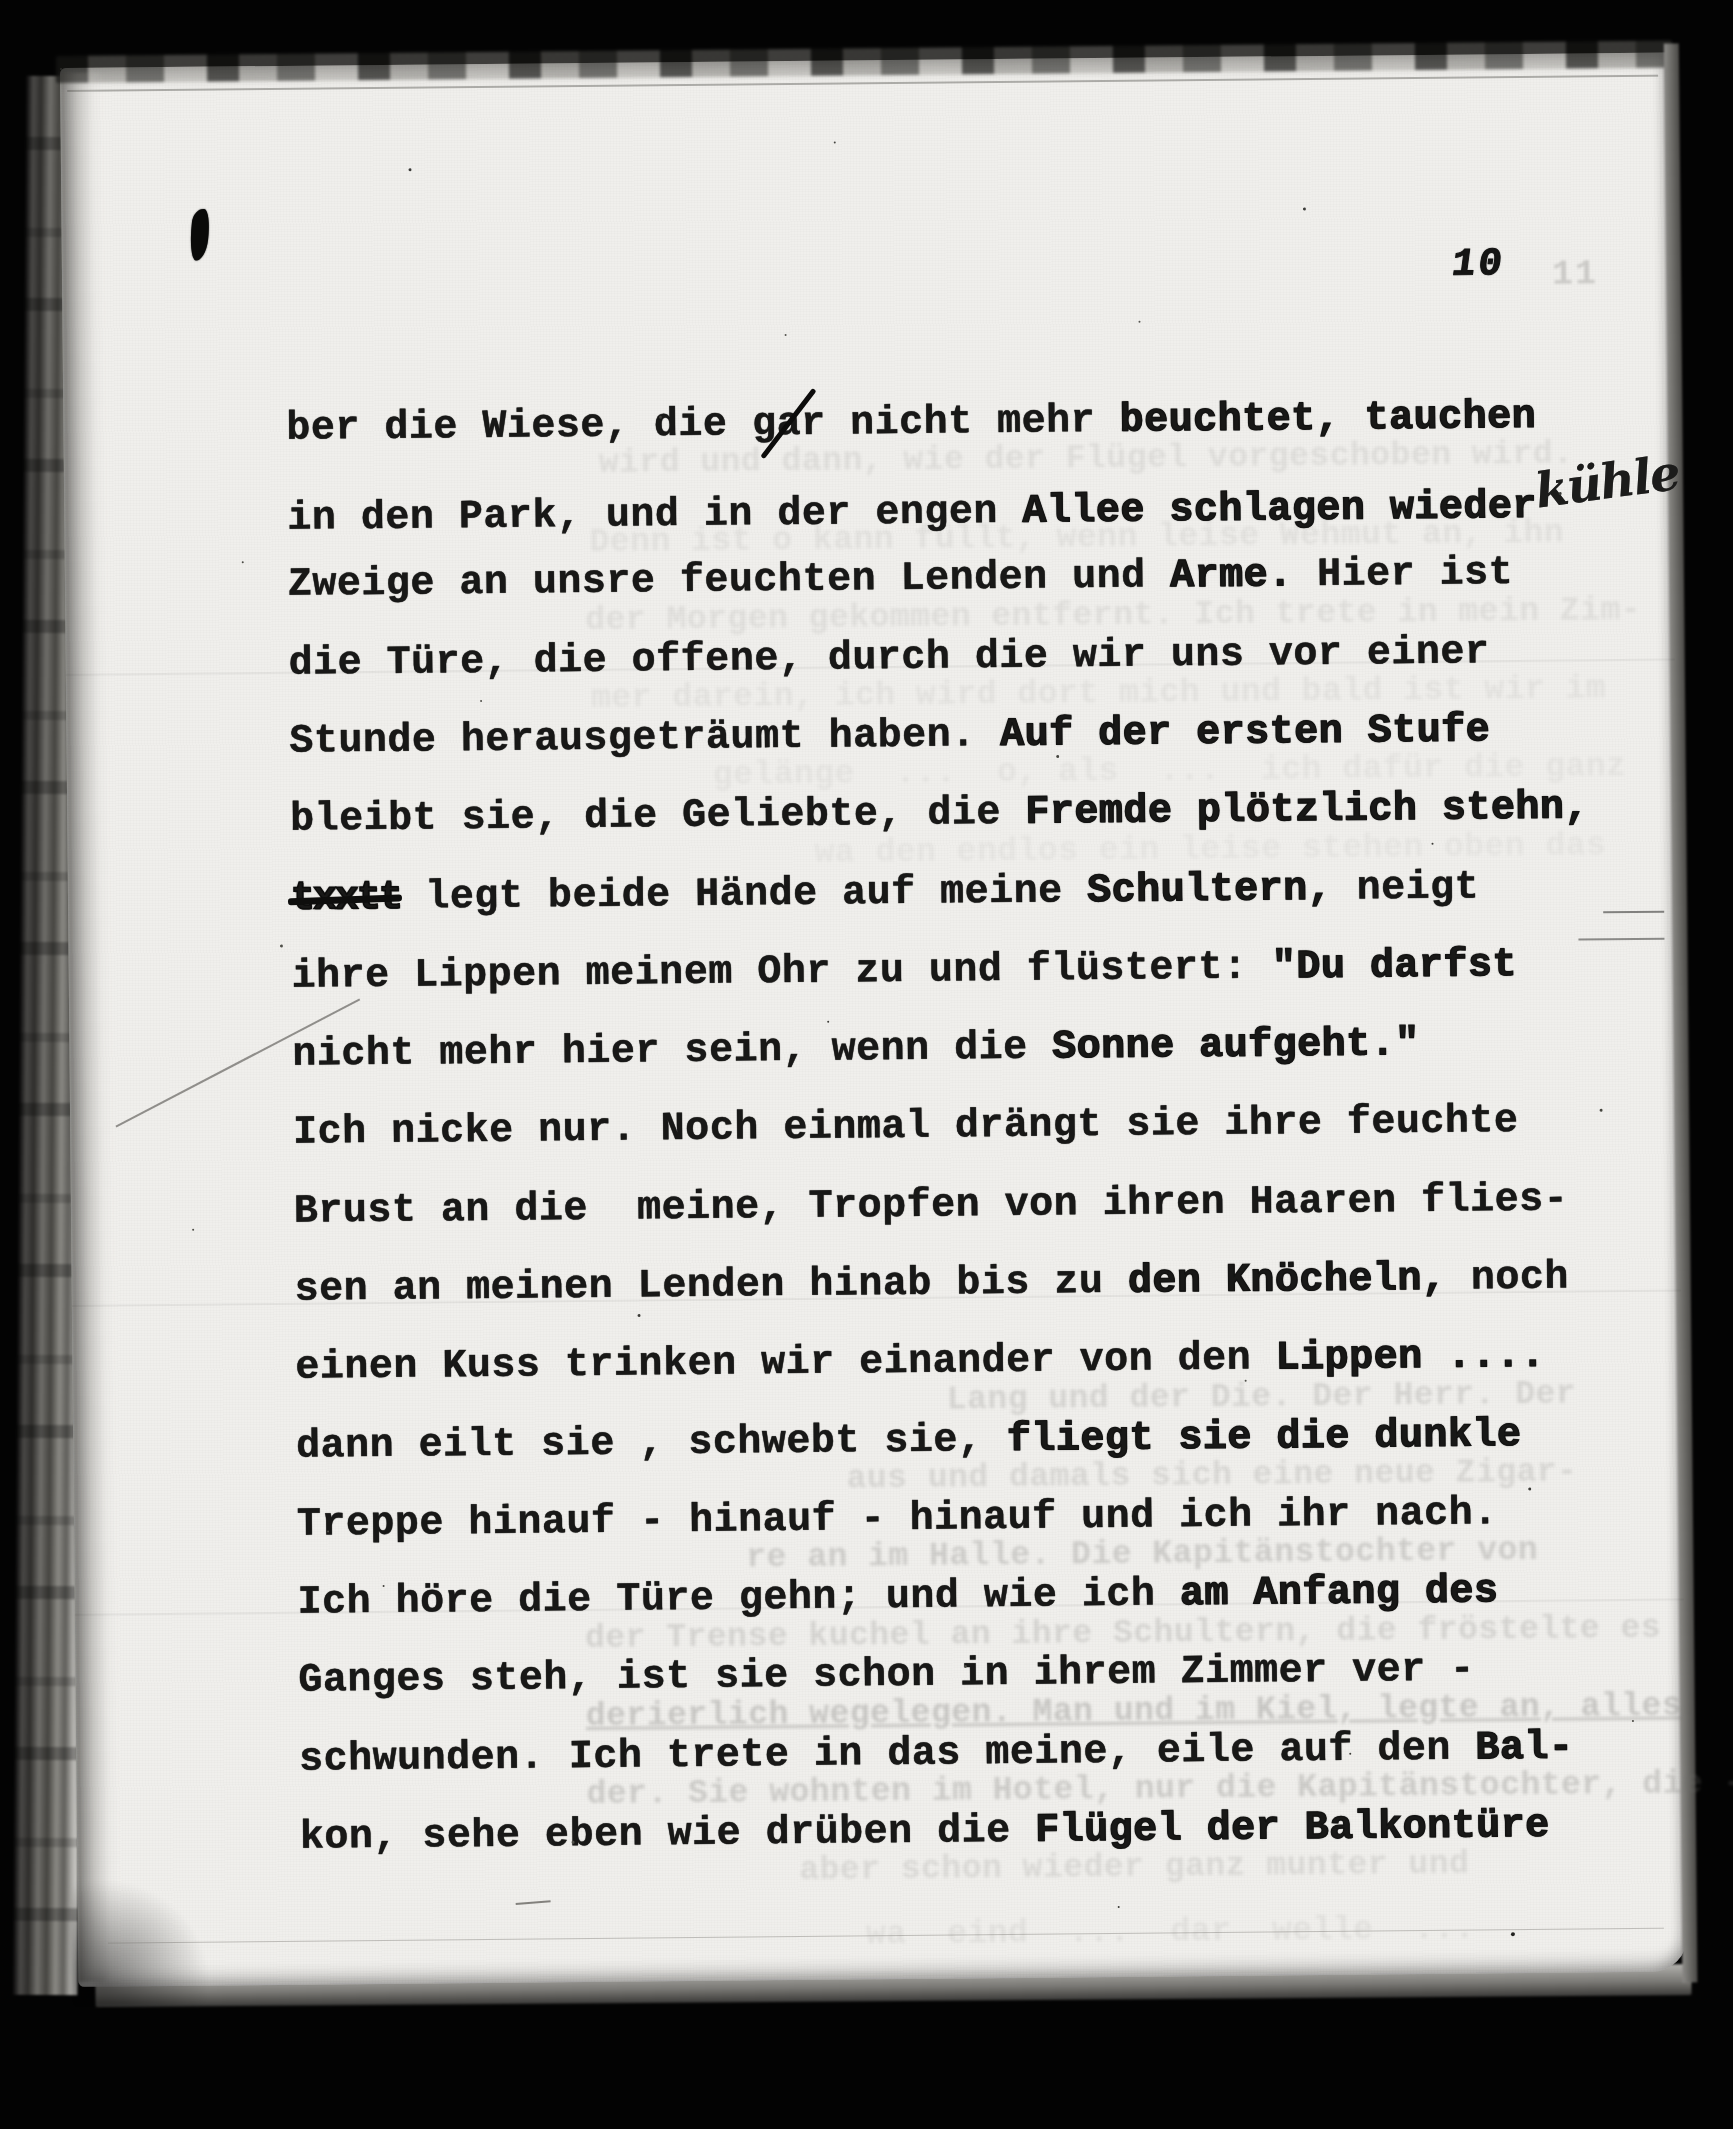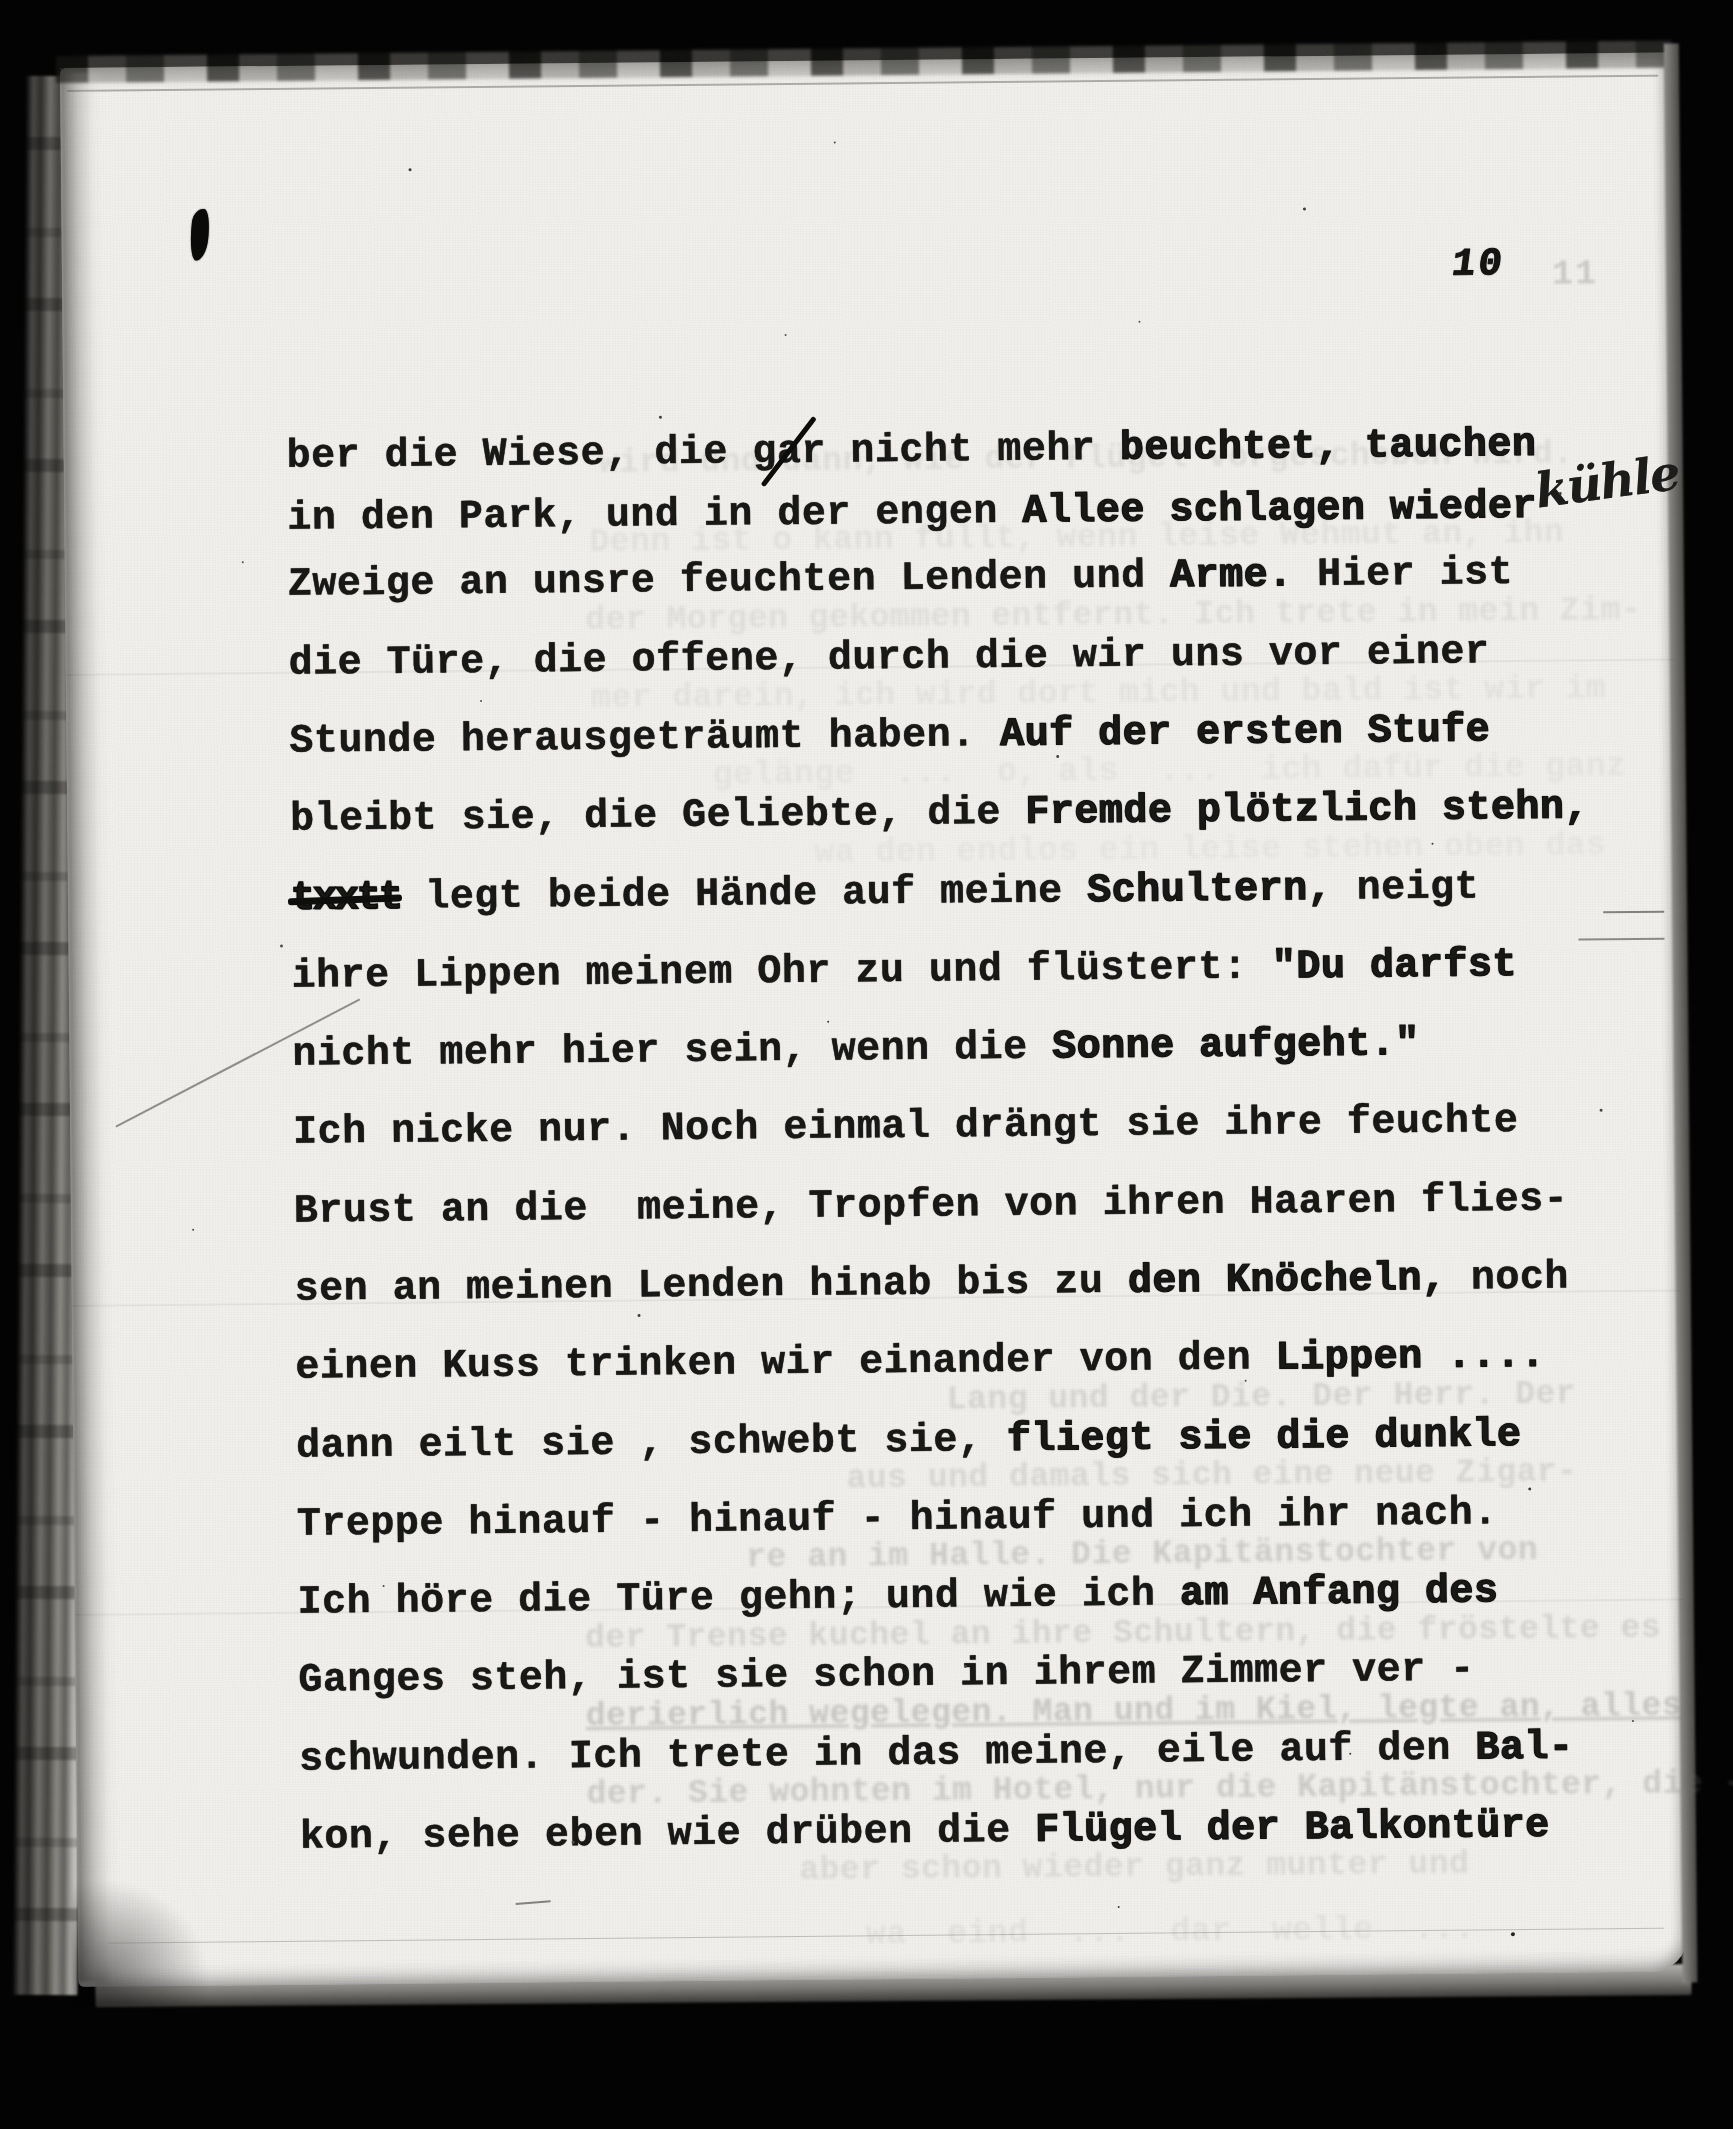--- a/index.html
+++ b/index.html
@@ -40,21 +40,21 @@
   .corner-shadow{position:absolute;left:-6px;top:1798px;width:152px;height:141px;
     background:radial-gradient(ellipse at 18% 82%,rgba(0,0,0,.5),transparent 62%);filter:blur(2px);}
   .crease{position:absolute;left:30px;top:1875px;width:1556px;height:1px;
     background:rgba(118,116,110,.4);filter:blur(0.5px);}
   .streak{position:absolute;left:0;width:1609px;height:1.5px;background:rgba(0,0,0,.05);filter:blur(0.5px);}
   
   .tline{position:absolute;left:223px;white-space:pre;font-size:40px;font-weight:bold;
     letter-spacing:0.5px;color:#181817;text-shadow:0 0 1px rgba(25,25,24,.8);
     -webkit-text-stroke:0.5px rgba(20,20,19,.65);}
   .seg-b{-webkit-text-stroke:1.2px #121211;text-shadow:0 0 1.5px rgba(10,10,10,.9),0.5px 0.5px 0 rgba(0,0,0,.5);}
-  .seg-slash{position:relative;display:inline-block;margin-top:28px;}
+  .seg-slash{position:relative;display:inline-block;}
   .seg-slash:after{content:"";position:absolute;left:50%;top:50%;width:86px;height:5px;
     margin:-2.5px 0 0 -43px;background:#0c0c0b;border-radius:3px;transform:rotate(-52deg);}
   .seg-struck{position:relative;display:inline-block;letter-spacing:-2px;
     -webkit-text-stroke:1.5px #0c0c0b;text-shadow:0 0 2px #000,1px 1px 0 rgba(0,0,0,.6);}
   .seg-struck:after{content:"";position:absolute;left:-3px;right:-1px;top:46%;height:7px;
     background:#0e0e0d;border-radius:3px;transform:rotate(-1.4deg);}
   .seg-hand{display:inline-block;font-family:"DejaVu Serif","Liberation Serif",serif;
     font-style:italic;font-weight:600;font-size:48px;letter-spacing:-1.5px;color:#1c1c1b;
     -webkit-text-stroke:0 transparent;text-shadow:0 0 0.5px rgba(20,20,20,.6);
     transform:rotate(-7deg) translateY(-18px);}

